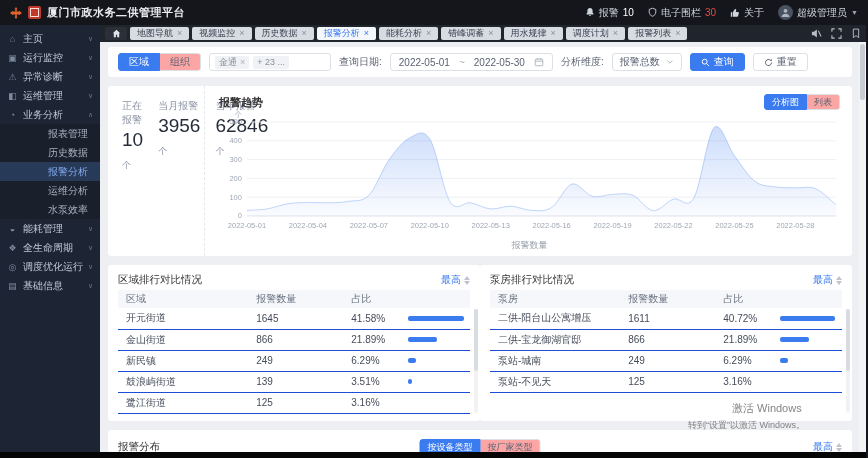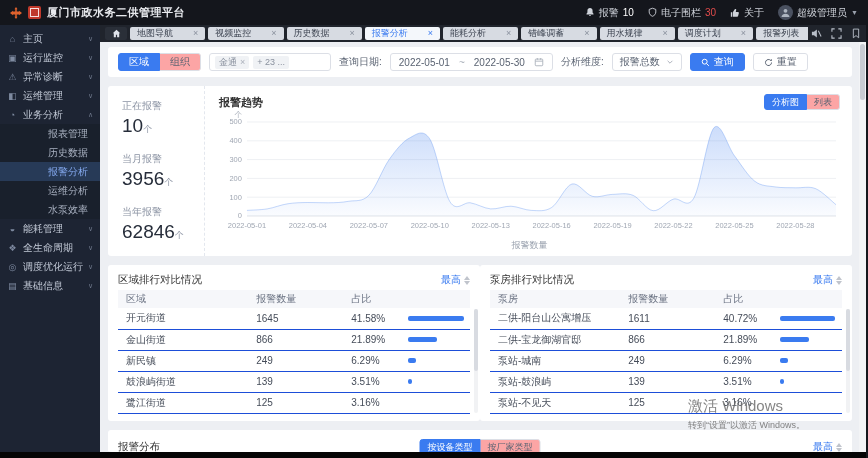--- a/index.html
+++ b/index.html
@@ -31,21 +31,21 @@
   .sb-caret { color:#6c7689; font-size:7px; }
   .sb-sub-group { background:#19202c; }
   .sb-sub { height:19px; display:flex; align-items:center; padding-left:48px; font-size:10px; color:#a9b1c1; cursor:pointer; }
   .sb-sub.active { background:#273a57; color:#85aaf0; }
 
   
   .main { flex:1; display:flex; flex-direction:column; overflow:hidden; }
   .tabbar { height:17px; background:#20242c; display:flex; align-items:center; gap:3px; padding:0 5px; flex:none; }
   .tab-home { width:22px; height:13px; flex:none; background:#2a2f38; border-radius:2px; display:flex; align-items:center; justify-content:center; cursor:pointer; }
   .tabs-wrap { display:flex; gap:3px; overflow:hidden; }
-  .tab { height:13px; display:flex; align-items:center; gap:20px; background:#d7dbe2; border-radius:2px; padding:0 7px; font-size:9px; color:#3c4350; white-space:nowrap; cursor:pointer; }
+  .tab { height:13px; display:flex; align-items:center; gap:4px; background:#d7dbe2; border-radius:2px; padding:0 7px; font-size:9px; color:#3c4350; white-space:nowrap; cursor:pointer; }
   .tab.active { background:#f4f7fb; color:#3a7bf0; }
   .tab-x { font-size:9px; color:#8a919e; line-height:1; cursor:pointer; }
   .tab.active .tab-x { color:#3a7bf0; }
   .tab-actions { margin-left:auto; display:flex; align-items:center; gap:9px; padding-right:2px; }
 
   .content { flex:1; overflow:hidden; padding:5px 16px 0 8px; display:flex; flex-direction:column; gap:9px;border-radius:13px; }
 
   .card { background:#fff; border-radius:3px; }
 
   
@@ -60,21 +60,21 @@
   .chip .x { font-size:9px; color:#aab0ba; cursor:pointer; }
   .flabel { white-space:nowrap; }
   .daterange { height:18px; border:1px solid #dcdfe6; border-radius:3px; display:flex; align-items:center; gap:9px; padding:0 8px; color:#5a6372; cursor:pointer; }
   .selectbox { height:18px; border:1px solid #dcdfe6; border-radius:3px; display:flex; align-items:center; gap:6px; padding:0 7px; color:#5a6372; cursor:pointer; }
   .btn { height:18px; border-radius:3px; display:flex; align-items:center; gap:4px; padding:0 10px; font-size:10px; cursor:pointer; }
   .btn.primary { background:#3a7bf0; color:#fff; border:1px solid #3a7bf0; }
   .btn.plain { background:#fff; color:#5a6372; border:1px solid #dcdfe6; }
 
   
   .trendcard { flex:0 0 170px; display:flex; overflow:hidden; }
-  .stats { width:97px; flex:none; border-right:1px dashed #e3e7ee; padding:13px 0 0 14px; display:flex; flex-direction:column; gap:15px; }
+  .stats { width:97px; flex:none; border-right:1px dashed #e3e7ee; padding:13px 0 0 14px; display:flex; gap:15px; }
   .stat-label { font-size:10px; color:#8b93a3; }
   .stat-value { font-size:19px; color:#262d3a; margin-top:2px; }
   .stat-unit { font-size:9px; color:#8b93a3; }
   .chartzone { flex:1; padding:8px 12px 0 14px; display:flex; flex-direction:column; overflow:hidden; }
   .chart-head { display:flex; justify-content:space-between; align-items:center; flex:none; }
   .chart-title { font-size:11px; font-weight:bold; color:#333; }
   .seg.small .seg-btn { height:16px; padding:0 7px; font-size:9px; }
   .chart-body { flex:1; }
   .chart-body svg { display:block; overflow:visible; }
   .legend { text-align:center; font-size:9px; color:#98a0ad; padding:2px 0 4px; flex:none; }
@@ -97,21 +97,21 @@
   .tbl-thumb { width:4px; height:62px; background:#d8dbe1; border-radius:2px; cursor:pointer; }
 
   
   .distcard { flex:0 0 34px; display:flex; align-items:center; padding:0 10px; position:relative; overflow:hidden; }
   .dist-title { font-size:10.5px; color:#333; }
   .dist-toggle { position:absolute; left:50%; transform:translateX(-50%); display:flex; }
   .dist-sort { margin-left:auto; }
 
   
   .watermark { position:absolute; left:688px; bottom:26px; z-index:7; pointer-events:none; color:rgba(110,110,110,.85); }
-  .wm1 { font-size:15px; }
+  .wm1 { font-size:11px;margin-left:44px; }
   .wm2 { font-size:9px; margin-top:3px; }
   .page-scrollbar { position:absolute; top:42px; right:2px; bottom:6px; width:7px; background:#f3f4f6; z-index:5; }
   .page-thumb { width:5px; margin:2px 1px; height:56px; background:#c8ccd3; border-radius:3px; cursor:pointer; }
   .bottom-strip { position:absolute; left:0; right:0; bottom:0; height:6px; background:#050505; z-index:10; }
   .right-strip { position:absolute; top:0; bottom:0; right:0; width:2px; background:#14161c; z-index:11; }
 </style>
 </head>
 <body>
 
 <div class="screen">
@@ -493,28 +493,20 @@
                   </tr>
                   <tr>
                     <td class="td-name">泵站-城南</td>
                     <td class="td-count">249</td>
                     <td class="td-pct">6.29%</td>
                     <td class="td-bar">
                       <div class="bar" style="width: 8.4915px;"></div>
                     </td>
                   </tr>
                   <tr>
-                    <td class="td-name">泵站-鼓浪屿</td>
-                    <td class="td-count">139</td>
-                    <td class="td-pct">3.51%</td>
-                    <td class="td-bar">
-                      <div class="bar" style="width: 4.7385px;"></div>
-                    </td>
-                  </tr>
-                  <tr>
                     <td class="td-name">泵站-不见天</td>
                     <td class="td-count">125</td>
                     <td class="td-pct">3.16%</td>
                     <td class="td-bar"></td>
                   </tr>
                 </tbody>
               </table>
             <div class="tbl-scrollbar">
                 <div class="tbl-thumb"></div>
               </div>

